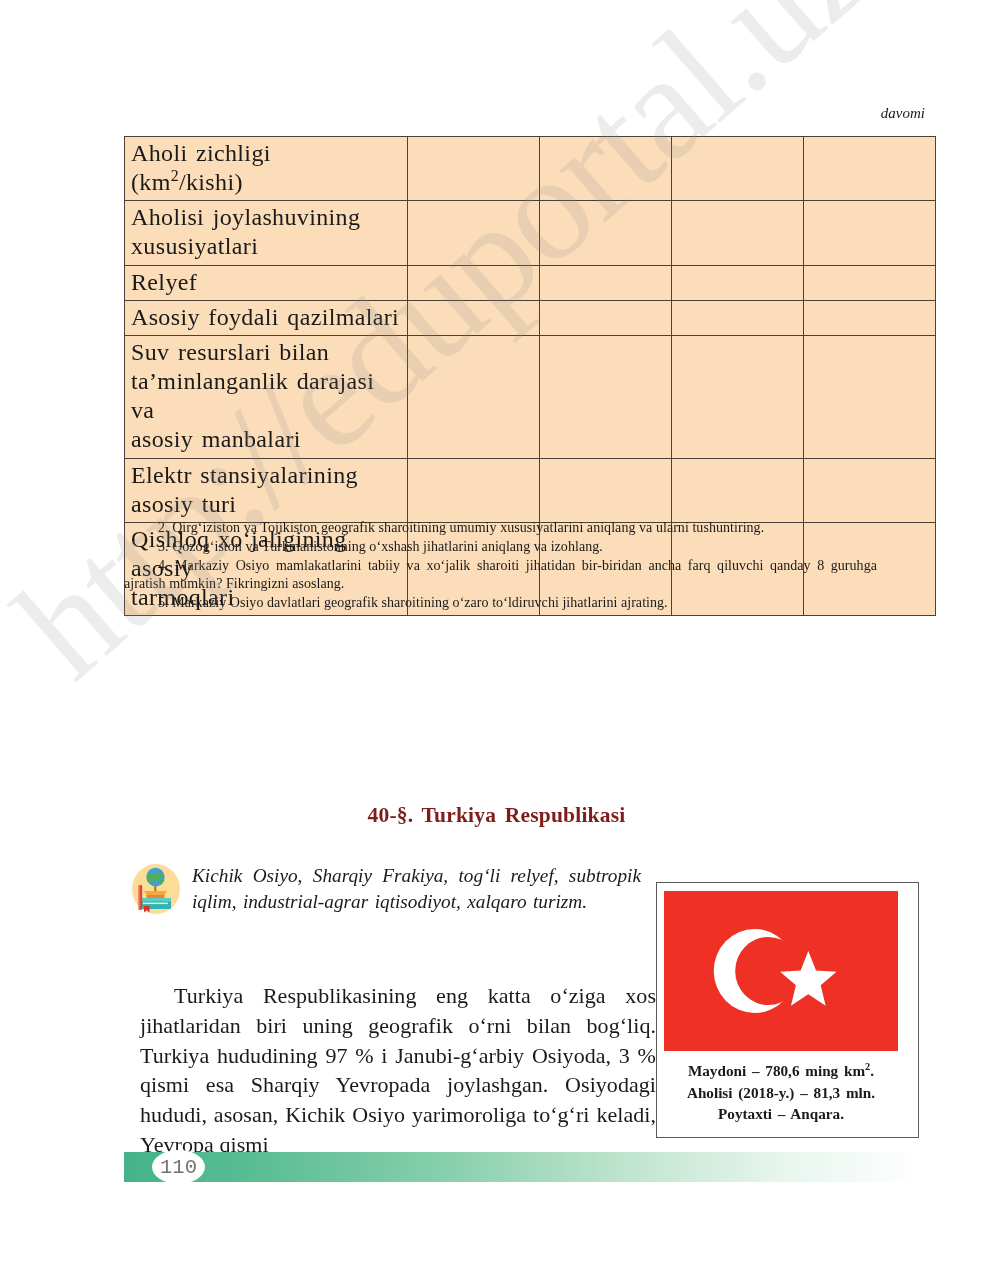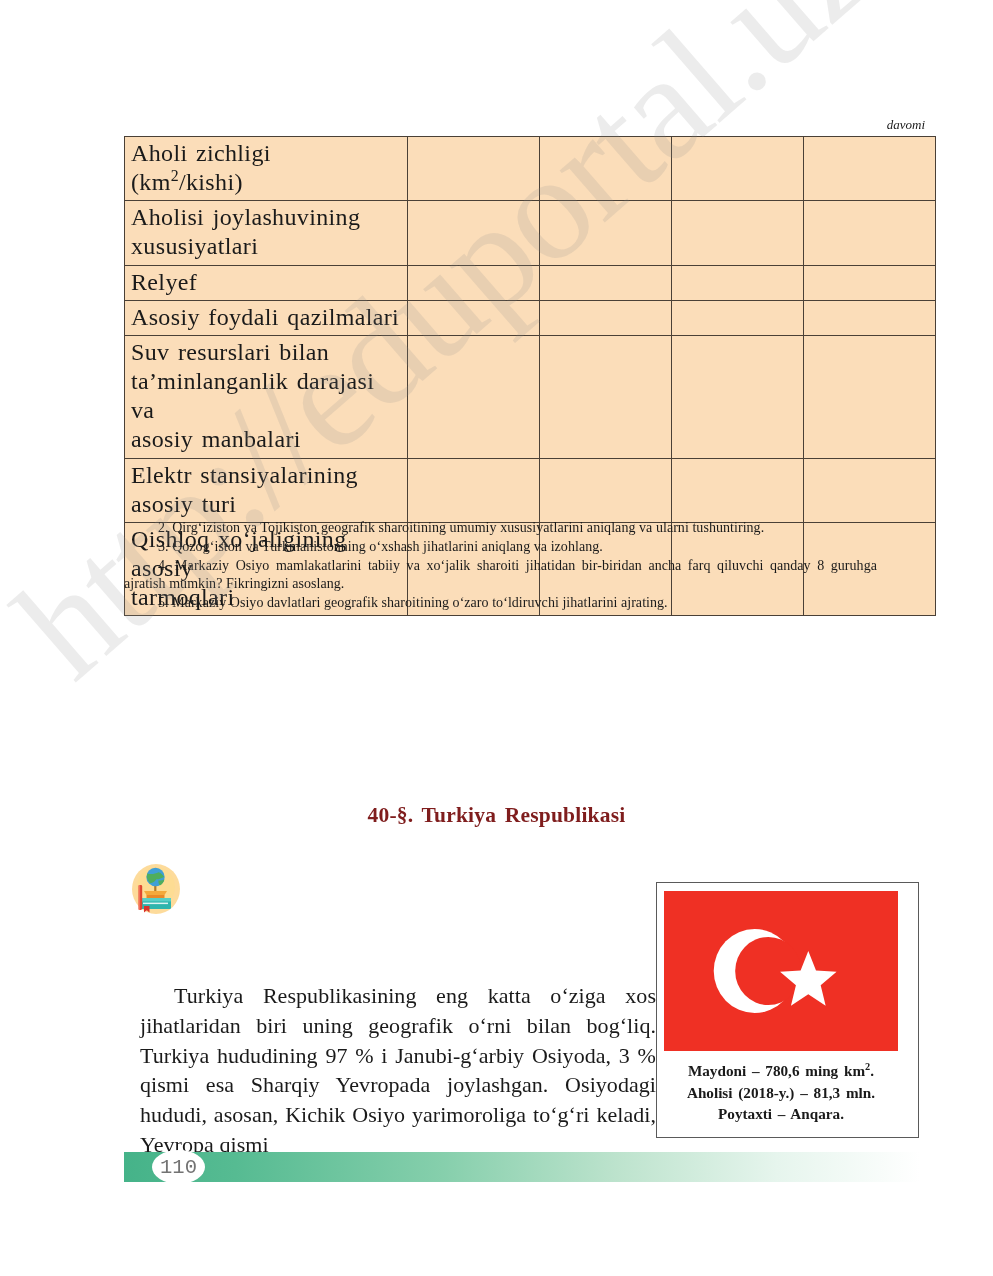--- a/index.html
+++ b/index.html
@@ -46,23 +46,22 @@
     width: 993px; height: 1276px;
     z-index: 2;
   }
 
   
   .davomi {
     position: absolute;
     right: 68px;
     top: 106px;
     font-style: italic;
-    font-size: 13px;
+    font-size: 15px;
     line-height: 1;
-    margin-top: 12px;
   }
 
   
   .tbl {
     position: absolute;
     left: 124px;
     top: 136px;
     width: 796px;
     border-collapse: collapse;
     table-layout: fixed;
@@ -325,20 +324,21 @@
         <path d="M13 29h23l-2.5 4H15.5z" fill="#f4a93c"></path>
         <path d="M15.5 33h18v3.5h-18z" fill="#e98a28"></path>
         <rect x="9" y="36" width="31" height="11" rx="1.2" fill="#2fb5ad"></rect>
         <rect x="9" y="36" width="31" height="3.4" fill="#57cfc6"></rect>
         <rect x="12" y="40.6" width="25" height="1.5" fill="#ffffff" opacity="0.85"></rect>
         <rect x="7.6" y="23" width="3.6" height="25" rx="1.4" fill="#e0452f"></rect>
         <rect x="7.6" y="23" width="1.5" height="25" fill="#f2705a"></rect>
         <path d="M13 44h5.5v6.5l-2.7-2.2-2.8 2.2z" fill="#d9342b"></path>
       </svg>
     </span>
+    <span class="kw-text">Kichik Osiyo, Sharqiy Frakiya, tog‘li relyef, subtropik iqlim, industrial-agrar iqtisodiyot, xalqaro turizm.</span>
   </div>
 
   <p class="body-par">Turkiya Respublikasining eng katta o‘ziga xos jihatlaridan biri uning geografik o‘rni bilan bog‘liq. Turkiya hududining 97 % i Janubi-g‘arbiy Osiyoda, 3 % qismi esa Sharqiy Yevropada joylashgan. Osiyodagi hududi, asosan, Kichik Osiyo yarimoroliga to‘g‘ri keladi, Yevropa qismi</p>
 
   <div class="flag-card">
     <span class="flag-img">
       <svg width="100%" height="160" viewBox="0 0 240 160" preserveAspectRatio="none" xmlns="http://www.w3.org/2000/svg">
         <rect x="0" y="0" width="240" height="160" fill="#ef3024"></rect>
         <circle cx="93" cy="80" r="42" fill="#ffffff"></circle>
         <circle cx="107" cy="80" r="34" fill="#ef3024"></circle>

